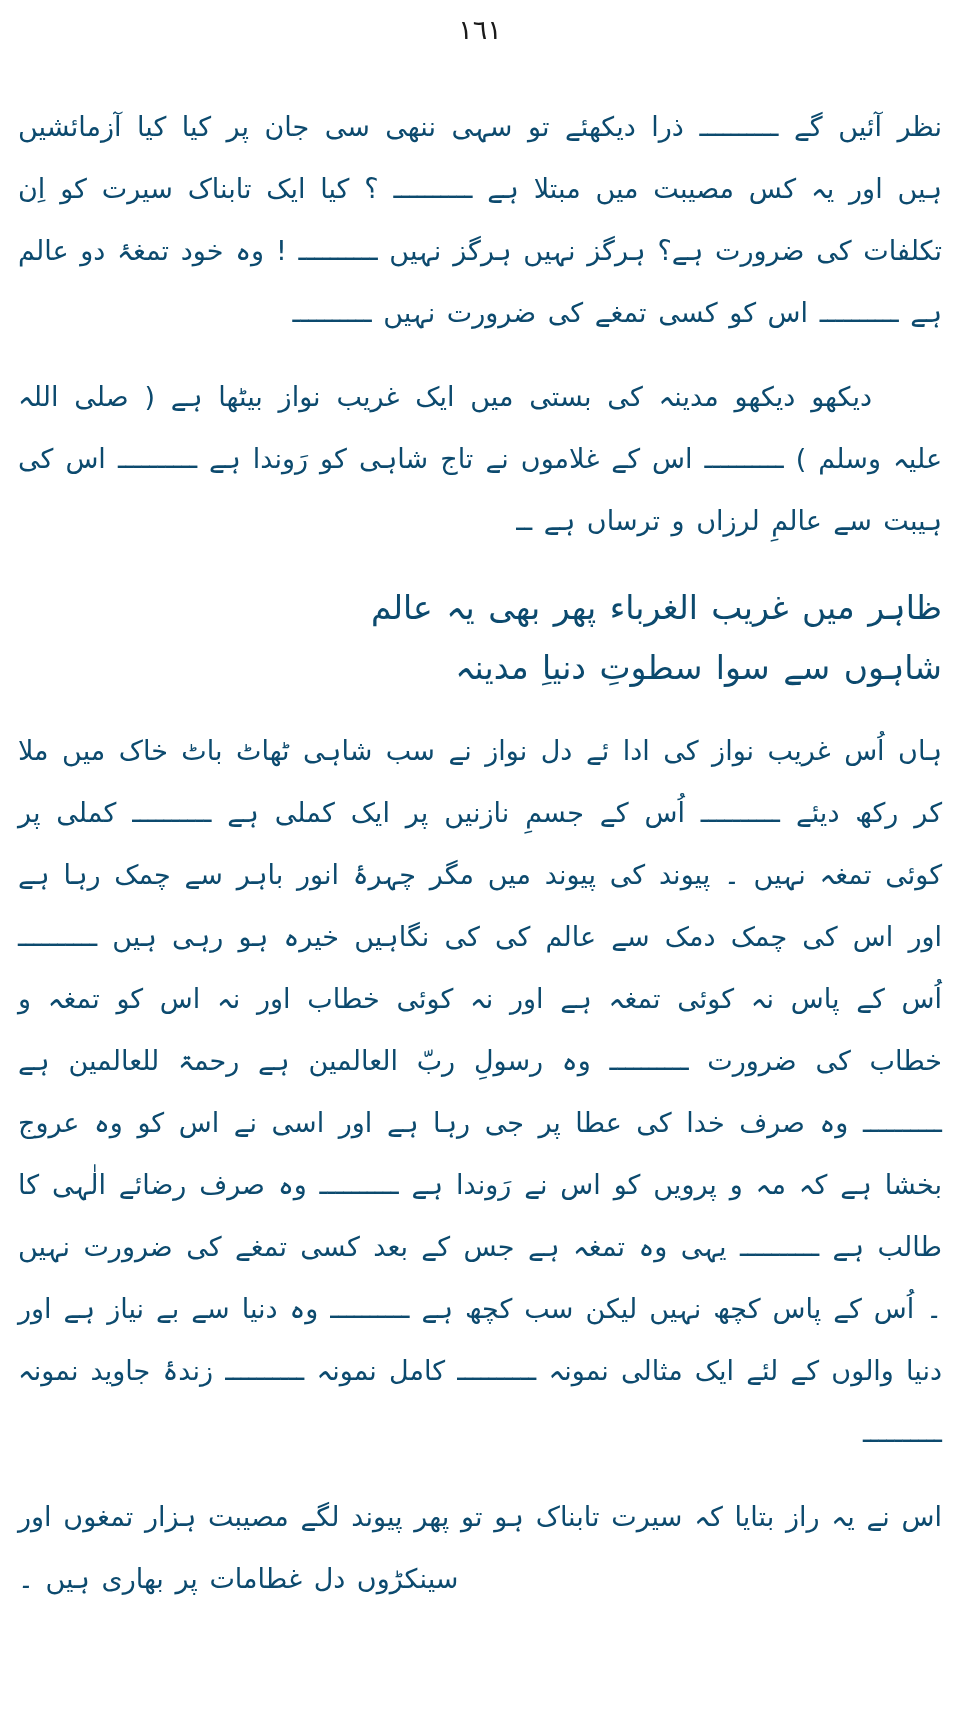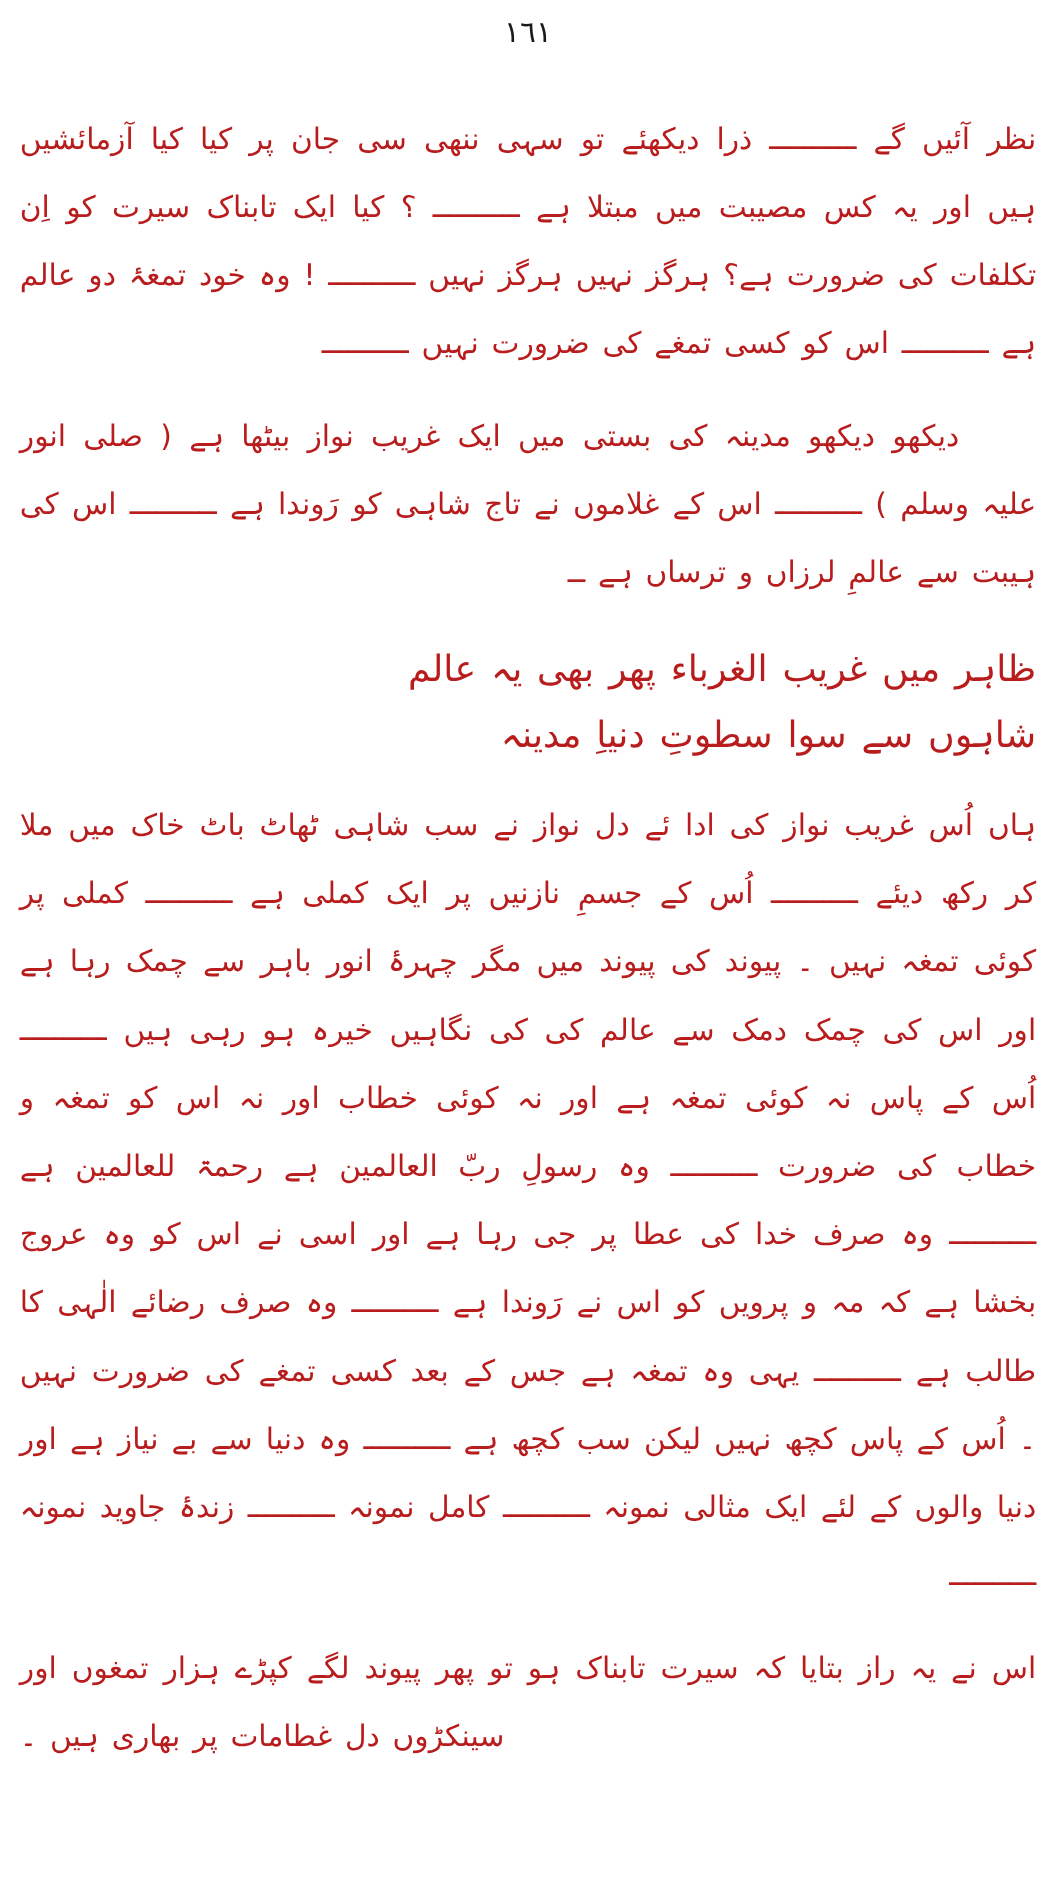--- a/index.html
+++ b/index.html
@@ -36,21 +36,21 @@
   .body-text {
     position: absolute;
     top: 96px;
     left: 18px;
     width: 924px;
     direction: rtl;
     text-align: justify;
     text-align-last: right;
     font-size: 27px;
     line-height: 62px;
-    color: #b91c1c;
+    color: #0c4a6e;
     font-family: "DejaVu Sans", sans-serif;
     letter-spacing: 0px;
     word-spacing: 3px;
   }
   .para {
     margin: 0 0 4px 0;
     padding: 0;
     direction: rtl;
     text-align: justify;
     text-align-last: right;
@@ -79,27 +79,27 @@
 <div class="page">
 
   <div class="page-number">١٦١</div>
 
   <div class="body-text">
 
     <p class="para">نظر آئیں گے ــــــــــ ذرا دیکھئے تو سہی ننھی سی جان پر کیا کیا آزمائشیں ہیں اور یہ کس مصیبت میں مبتلا ہے ــــــــــ ؟ کیا ایک تابناک سیرت کو اِن تکلفات کی ضرورت ہے؟ ہرگز نہیں ہرگز نہیں ــــــــــ ! وہ خود تمغۂ دو عالم ہے ــــــــــ اس کو کسی تمغے کی ضرورت نہیں ــــــــــ</p>
 
     <div class="spacer-sm"></div>
 
-    <p class="para indent">دیکھو دیکھو مدینہ کی بستی میں ایک غریب نواز بیٹھا ہے ( صلی انور علیہ وسلم ) ــــــــــ اس کے غلاموں نے تاج شاہی کو رَوندا ہے ــــــــــ اس کی ہیبت سے عالمِ لرزاں و ترساں ہے ــ</p>
+    <p class="para indent">دیکھو دیکھو مدینہ کی بستی میں ایک غریب نواز بیٹھا ہے ( صلی اللہ علیہ وسلم ) ــــــــــ اس کے غلاموں نے تاج شاہی کو رَوندا ہے ــــــــــ اس کی ہیبت سے عالمِ لرزاں و ترساں ہے ــ</p>
 
     <div class="couplet">
       <span class="line">ظاہر میں غریب الغرباء پھر بھی یہ عالم</span>
       <span class="line">شاہوں سے سوا سطوتِ دنیاِ مدینہ</span>
     </div>
 
     <p class="para">ہاں اُس غریب نواز کی ادا ئے دل نواز نے سب شاہی ٹھاٹ باٹ خاک میں ملا کر رکھ دیئے ــــــــــ اُس کے جسمِ نازنیں پر ایک کملی ہے ــــــــــ کملی پر کوئی تمغہ نہیں ۔ پیوند کی پیوند میں مگر چہرۂ انور باہر سے چمک رہا ہے اور اس کی چمک دمک سے عالم کی کی نگاہیں خیرہ ہو رہی ہیں ــــــــــ اُس کے پاس نہ کوئی تمغہ ہے اور نہ کوئی خطاب اور نہ اس کو تمغہ و خطاب کی ضرورت ــــــــــ وہ رسولِ ربّ العالمین ہے رحمۃ للعالمین ہے ــــــــــ وہ صرف خدا کی عطا پر جی رہا ہے اور اسی نے اس کو وہ عروج بخشا ہے کہ مہ و پرویں کو اس نے رَوندا ہے ــــــــــ وہ صرف رضائے الٰہی کا طالب ہے ــــــــــ یہی وہ تمغہ ہے جس کے بعد کسی تمغے کی ضرورت نہیں ۔ اُس کے پاس کچھ نہیں لیکن سب کچھ ہے ــــــــــ وہ دنیا سے بے نیاز ہے اور دنیا والوں کے لئے ایک مثالی نمونہ ــــــــــ کامل نمونہ ــــــــــ زندۂ جاوید نمونہ ــــــــــ</p>
 
     <div class="spacer-sm"></div>
 
-    <p class="para tail-left">اس نے یہ راز بتایا کہ سیرت تابناک ہو تو پھر پیوند لگے کپڑے ہزار تمغوں اور سینکڑوں دل غطامات پر بھاری ہیں ۔</p>
+    <p class="para tail-left">اس نے یہ راز بتایا کہ سیرت تابناک ہو تو پھر پیوند لگے مصیبت ہزار تمغوں اور سینکڑوں دل غطامات پر بھاری ہیں ۔</p>
 
   </div>
 </div>
 
 </body></html>

